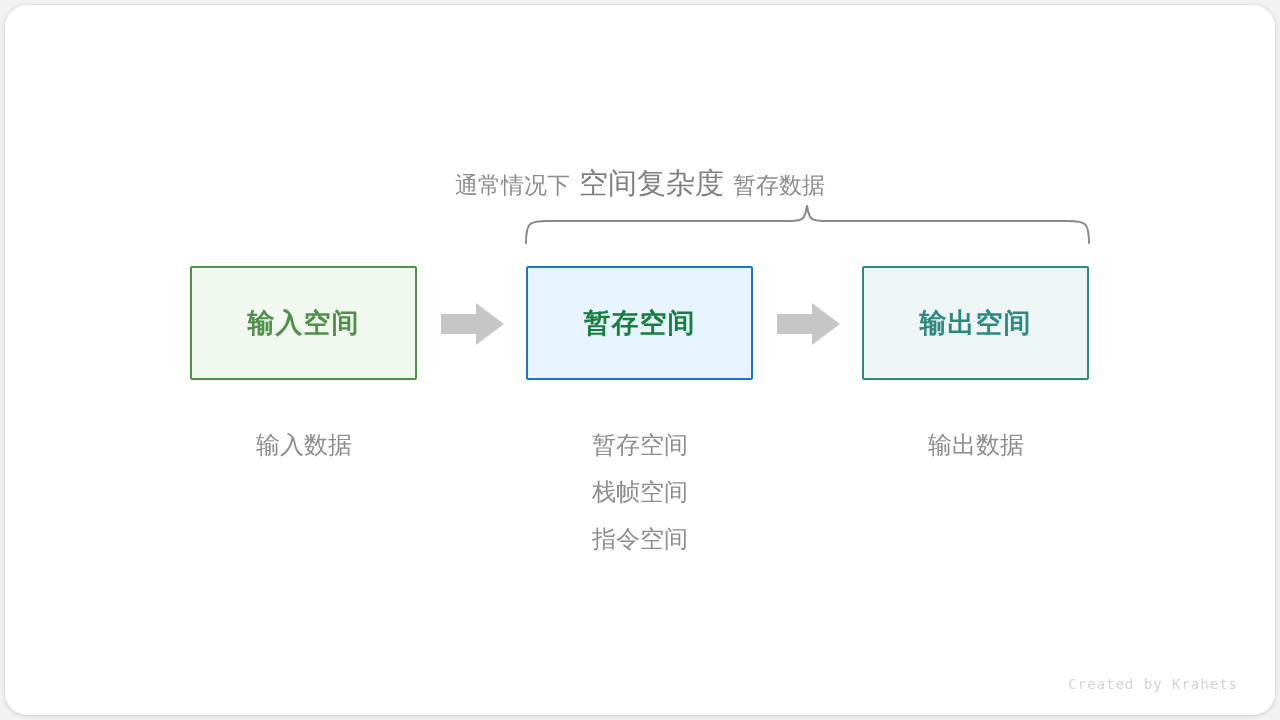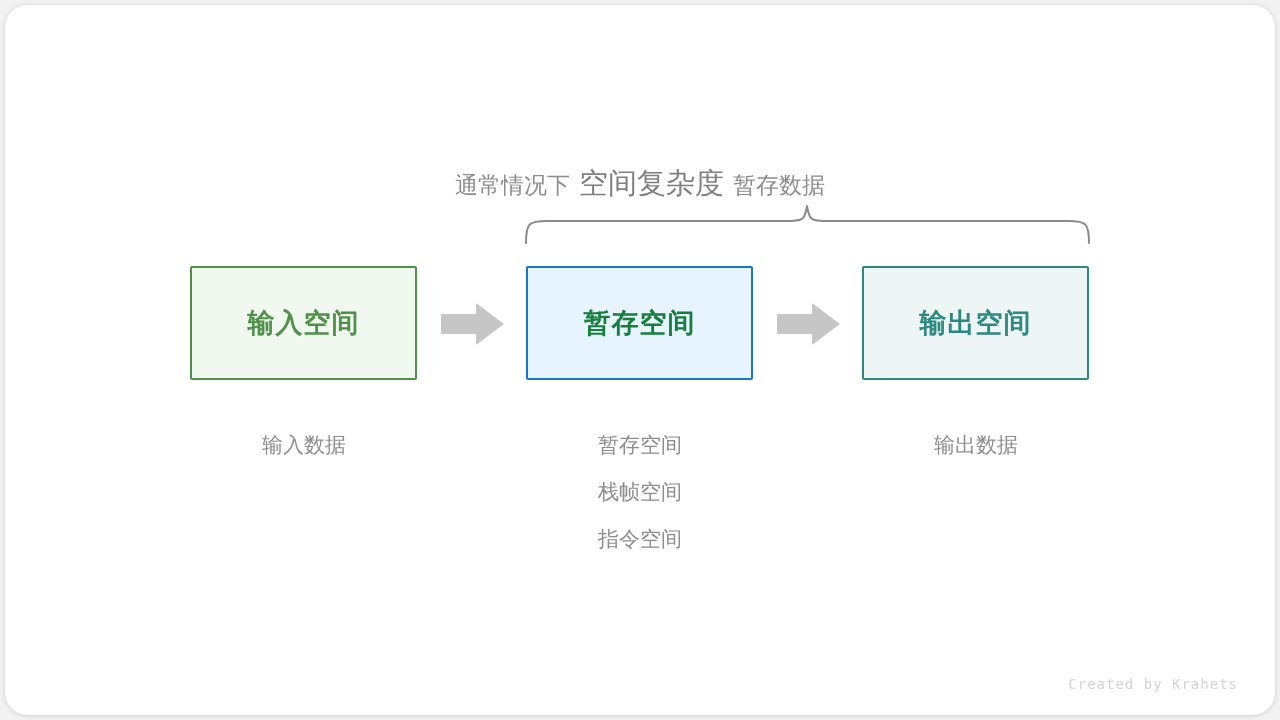--- a/index.html
+++ b/index.html
@@ -100,21 +100,21 @@
   #arrow-2 { left: 777px; }
   .arrow svg { display: block; }
 
   
   .sublabels {
     position: absolute;
     top: 421px;
     width: 240px;
     text-align: center;
     color: #8d8d8d;
-    font-size: 21px;
+    font-size: 24px;
   }
   .sublabels .line { line-height: 47px; white-space: nowrap; }
   #sub-input  { left: 184px; }
   #sub-temp   { left: 520px; }
   #sub-output { left: 856px; }
 
   
   #credit {
     position: absolute;
     right: 42px;

